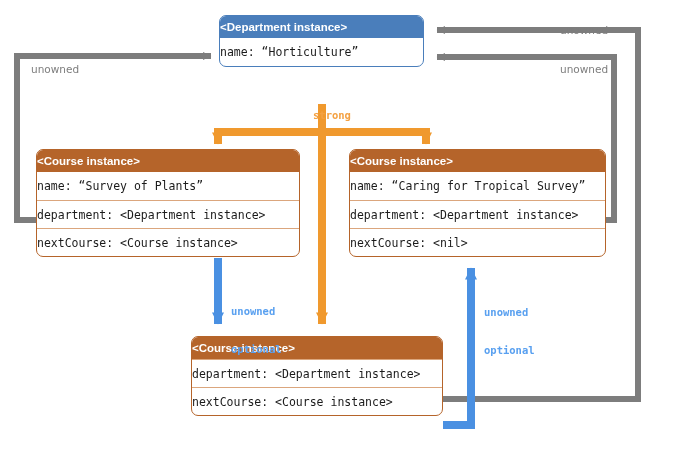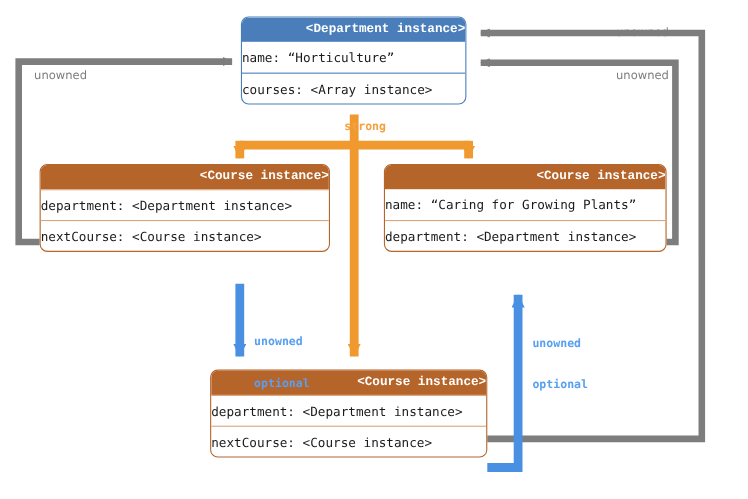--- a/index.html
+++ b/index.html
@@ -30,25 +30,25 @@
     position: absolute;
     border-radius: 7px;
     background: #ffffff;
     box-sizing: border-box;
     overflow: hidden;
     z-index: 5;
   }
   .obj-box .hdr {
     height: 22px;
     line-height: 22px;
-    text-align: right;
+    text-align: left;
     color: #ffffff;
     font-size: 11.5px;
     font-weight: bold;
-    font-family: Liberation Mono, monospace;
+    font-family: Liberation Sans, sans-serif;
     letter-spacing: 0px;
     box-sizing: border-box;
   }
   .obj-box .row {
     height: 28px;
     line-height: 28px;
     text-align: left;
     font-size: 11.5px;
     color: #1b1b1b;
     font-family: "DejaVu Sans Mono", monospace;
@@ -171,33 +171,34 @@
   </div>
 
   <div class="lbl lbl-blue" style="left:484px; top:281px;">
     <div>unowned</div>
     <div>optional</div>
   </div>
 
   <div class="obj-box theme-blue" style="left:219px; top:15px; width:205px;">
     <div class="hdr">&lt;Department instance&gt;</div>
     <div class="row first">name: “Horticulture”</div>
-    <div class="row">courses: &lt;Array instance&gt;</div>
   </div>
 
   <div class="obj-box theme-brown" style="left:36px; top:149px; width:264px;">
     <div class="hdr">&lt;Course instance&gt;</div>
+    <div class="row first">name: “Survey of Plants”</div>
     <div class="row">department: &lt;Department instance&gt;</div>
     <div class="row">nextCourse: &lt;Course instance&gt;</div>
   </div>
 
   <div class="obj-box theme-brown" style="left:349px; top:149px; width:257px;">
     <div class="hdr">&lt;Course instance&gt;</div>
-    <div class="row first">name: “Caring for Growing Plants”</div>
+    <div class="row first">name: “Caring for Tropical Survey”</div>
     <div class="row">department: &lt;Department instance&gt;</div>
+    <div class="row">nextCourse: &lt;nil&gt;</div>
   </div>
 
   <div class="obj-box theme-brown" style="left:191px; top:336px; width:252px;">
     <div class="hdr">&lt;Course instance&gt;</div>
     <div class="row">department: &lt;Department instance&gt;</div>
     <div class="row">nextCourse: &lt;Course instance&gt;</div>
   </div>
 
 </div>
 

